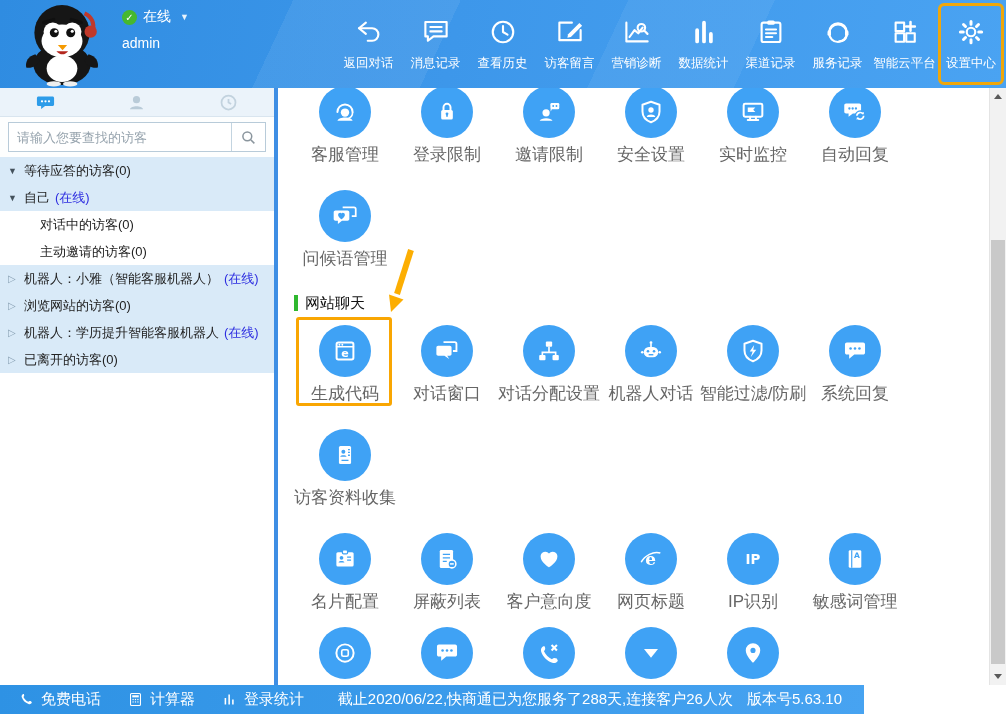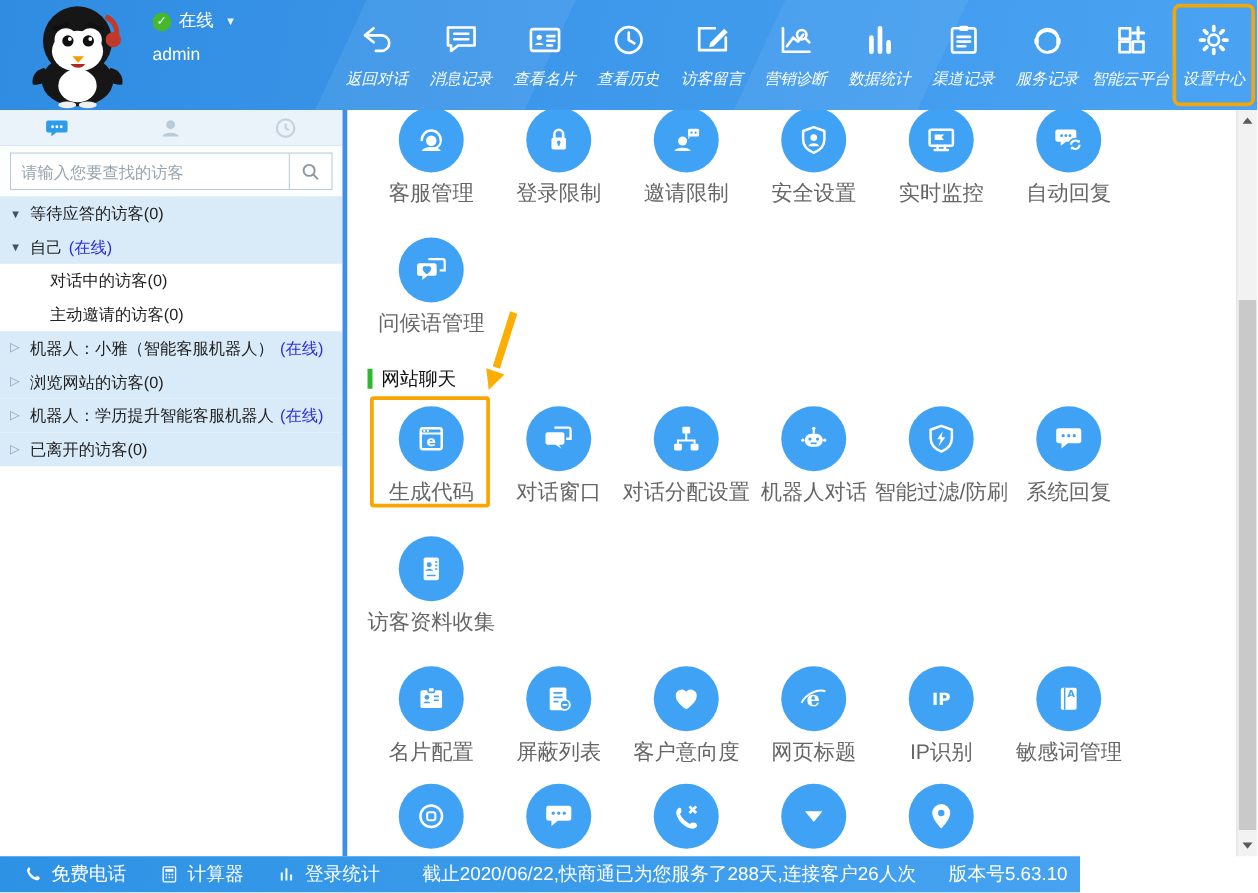--- a/index.html
+++ b/index.html
@@ -13,21 +13,21 @@
     background:linear-gradient(100deg,#2f8ce1 0%,#3d97ea 45%,#4aa3f2 100%);}
   .topbar::before{content:"";position:absolute;inset:0;
     background:linear-gradient(115deg,transparent 28%,rgba(255,255,255,.07) 28%,rgba(255,255,255,.07) 44%,transparent 44%,transparent 60%,rgba(255,255,255,.06) 60%,rgba(255,255,255,.06) 74%,transparent 74%);}
   .mascot{position:absolute;left:10px;top:1px;width:104px;height:86px;}
   .userblock{position:absolute;left:122px;top:8px;color:#fff;}
   .statusrow{display:flex;align-items:center;gap:6px;font-size:14px;}
   .okdot{width:15px;height:15px;border-radius:50%;background:#46b82e;color:#fff;
     font-size:10px;line-height:15px;text-align:center;font-weight:bold;}
   .caret{font-size:9px;color:#e8f3fc;margin-left:3px;}
   .adminname{font-size:14px;margin-top:9px;}
-  .toolbar{position:absolute;top:0;right:2px;height:88px;display:flex;align-items:center;z-index:2;font-style:italic;}
+  .toolbar{position:absolute;top:0;right:2px;height:88px;display:flex;align-items:center;z-index:2;}
   .tb-btn{width:67px;height:88px;display:flex;flex-direction:column;align-items:center;
     justify-content:center;gap:8px;color:#fff;font-size:12.5px;cursor:pointer;}
   .tb-btn span{white-space:nowrap;}
   .tb-hl{box-sizing:border-box;width:66px;height:82px;border:3px solid #f0a70b;border-radius:6px;}
   
   .sidebar{position:absolute;left:0;top:88px;width:274px;bottom:29px;background:#fff;overflow:hidden;}
   .tabbar{height:28px;background:#ebf3fa;border-bottom:1px solid #d9e5ef;display:flex;}
   .tab{flex:1;display:flex;align-items:center;justify-content:center;cursor:pointer;}
   .searcharea{padding:5px 8px;background:#fdfefe;}
   .searchbox{display:flex;border:1px solid #b8cbd9;background:#fff;height:28px;}
@@ -67,21 +67,21 @@
   .sb-up{top:0;} .sb-down{bottom:0;}
   .tri-up{width:0;height:0;border-left:4px solid transparent;border-right:4px solid transparent;border-bottom:5px solid #5a5a5a;}
   .tri-down{width:0;height:0;border-left:4px solid transparent;border-right:4px solid transparent;border-top:5px solid #5a5a5a;}
   .sb-thumb{position:absolute;left:1px;width:14px;top:152px;height:424px;background:#c9c9c9;cursor:pointer;}
   
   .statusbar{position:absolute;left:0;bottom:0;width:864px;height:29px;
     background:linear-gradient(100deg,#2e92e4,#47a3f1);color:#fff;
     display:flex;font-size:15px;z-index:3;}
   .sb-left{display:flex;align-items:center;gap:26px;padding-left:18px;}
   .sb-item{display:flex;align-items:center;gap:6px;cursor:pointer;}
-  .sb-right{margin-left:auto;display:flex;align-items:center;gap:26px;padding-right:10px;white-space:nowrap;}
+  .sb-right{margin-left:auto;display:flex;align-items:center;gap:14px;padding-right:22px;white-space:nowrap;}
   
   .anno-arrow{position:absolute;left:383px;top:247px;z-index:4;pointer-events:none;}
   .st{fill:none;stroke:#fff;stroke-width:1.7;stroke-linecap:round;stroke-linejoin:round;}
 </style>
 </head>
 <body>
 
 <div class="topbar">
   <svg class="mascot" viewBox="0 0 100 84">
     <path d="M72 12c7 3 10 10 8 17" stroke="#c0392b" stroke-width="4" fill="none"></path>
@@ -122,29 +122,20 @@
       </div>
       <div class="tb-btn">
         <svg viewBox="0 0 24 24" width="30" height="30">
           <path d="M3.5 4h17v11.5H10L5.5 19v-3.5h-2z" class="st"></path>
           <path d="M7.5 8h9M7.5 11.5h9" class="st"></path>
         </svg>
         <span>消息记录</span>
       </div>
       <div class="tb-btn">
         <svg viewBox="0 0 24 24" width="30" height="30">
-          <rect x="3" y="5" width="18" height="14" rx="1.5" class="st"></rect>
-          <circle cx="8.3" cy="10.3" r="1.7" fill="#fff"></circle>
-          <path d="M5.6 15.2c.6-1.9 4.8-1.9 5.4 0z" fill="#fff"></path>
-          <path d="M13.5 9.5h4.5M13.5 12.5h4.5M13.5 15.5h3" class="st"></path>
-        </svg>
-        <span>查看名片</span>
-      </div>
-      <div class="tb-btn">
-        <svg viewBox="0 0 24 24" width="30" height="30">
           <circle cx="12" cy="12" r="8.2" class="st"></circle>
           <path d="M12 7.3V12l3.6 2.1" class="st"></path>
         </svg>
         <span>查看历史</span>
       </div>
       <div class="tb-btn">
         <svg viewBox="0 0 24 24" width="30" height="30">
           <path d="M20.5 10.5v8h-17v-14h10" class="st"></path>
           <path d="M10.5 13.8l9-9 2.2 2.2-9 9-2.8.6z" fill="#fff"></path>
         </svg>

